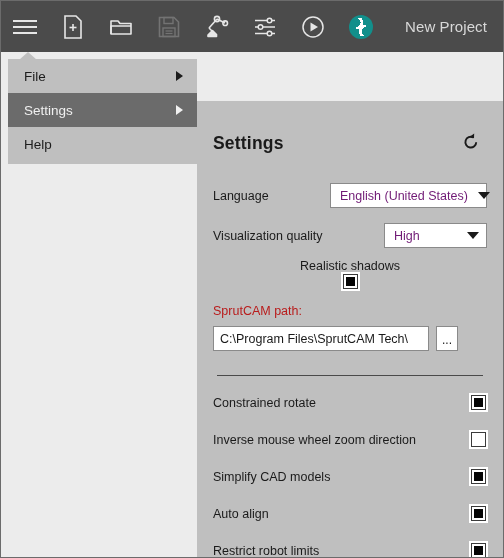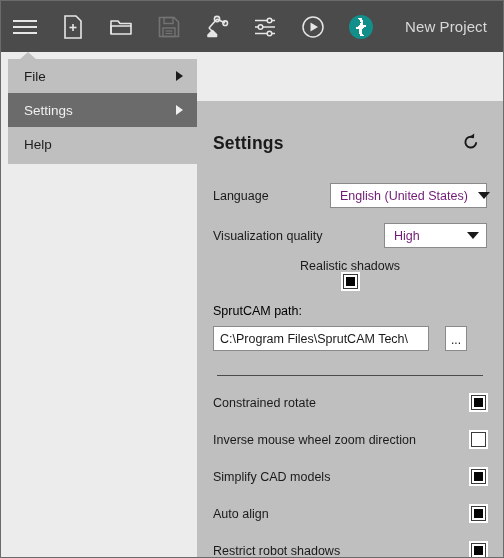--- a/index.html
+++ b/index.html
@@ -209,28 +209,27 @@
   .cbx .tick {
     position: relative;
     width: 9px; height: 9px;
     background: transparent;
   }
   .cbx.checked .tick { background: #050505; }
 
   
   .path-label {
     font-size: 12.5px;
-    color: #000000;
+    color: #b91c1c;
     margin-top: 14px;
   }
   .path-row {
     display: flex;
     align-items: center;
     margin-top: 8px;
-    gap: 9px;
   }
   #path-input {
     width: 216px;
     height: 25px;
     background: #ffffff;
     border: 1px solid #8a8a8a;
     box-sizing: border-box;
     display: flex;
     align-items: center;
     padding: 0 6px;
@@ -439,21 +438,21 @@
       </div>
 
       <div class="row opt-row">
         <div class="row-label">Auto align</div>
         <div class="cbx checked">
           <span class="tick"></span>
         </div>
       </div>
 
       <div class="row opt-row">
-        <div class="row-label">Restrict robot shadows</div>
+        <div class="row-label">Restrict robot limits</div>
         <div class="cbx checked">
           <span class="tick"></span>
         </div>
       </div>
 
     </div>
   </div>
 </div>
 
 </body></html>

